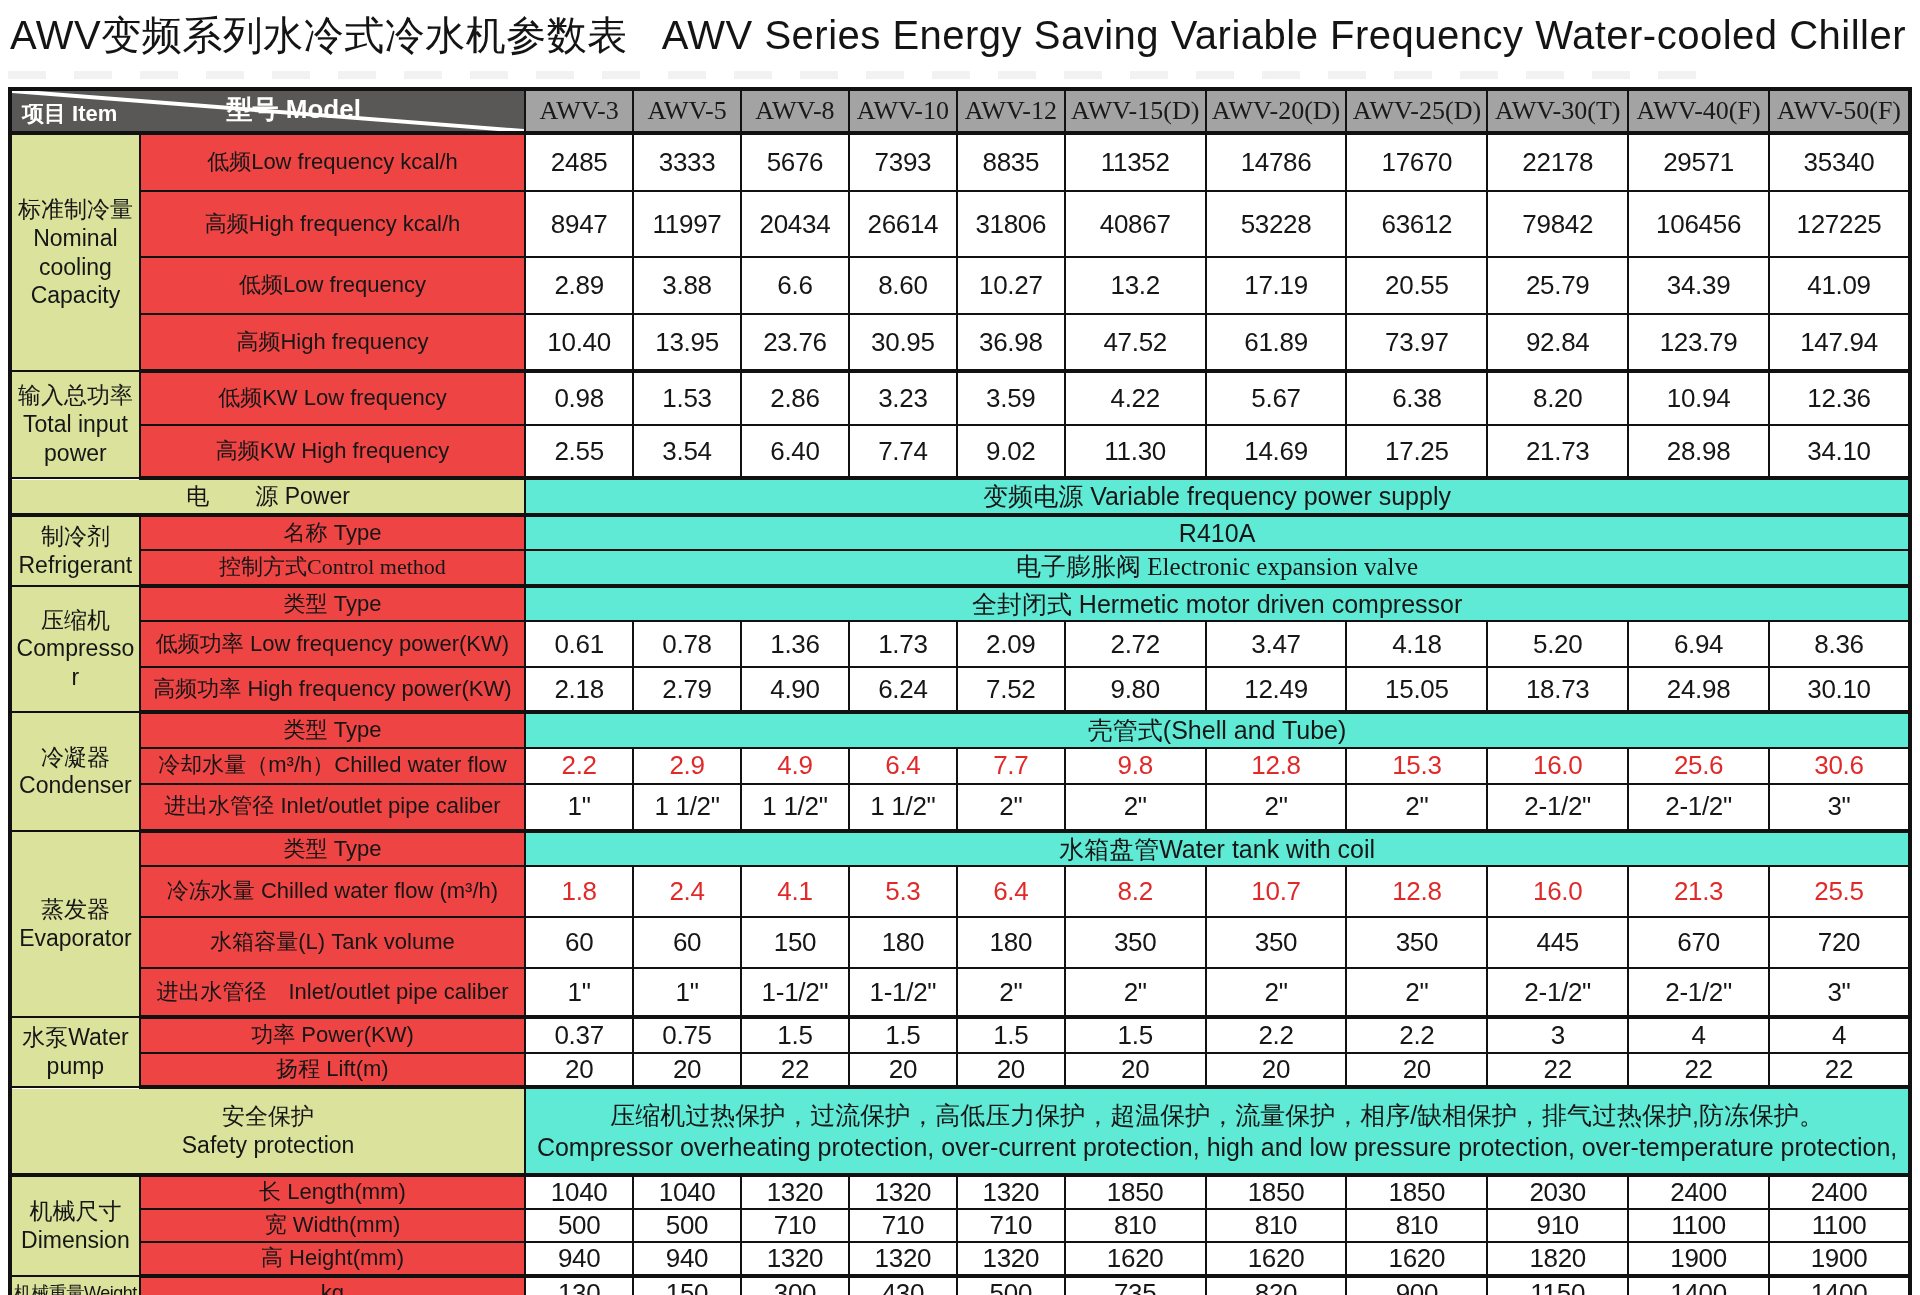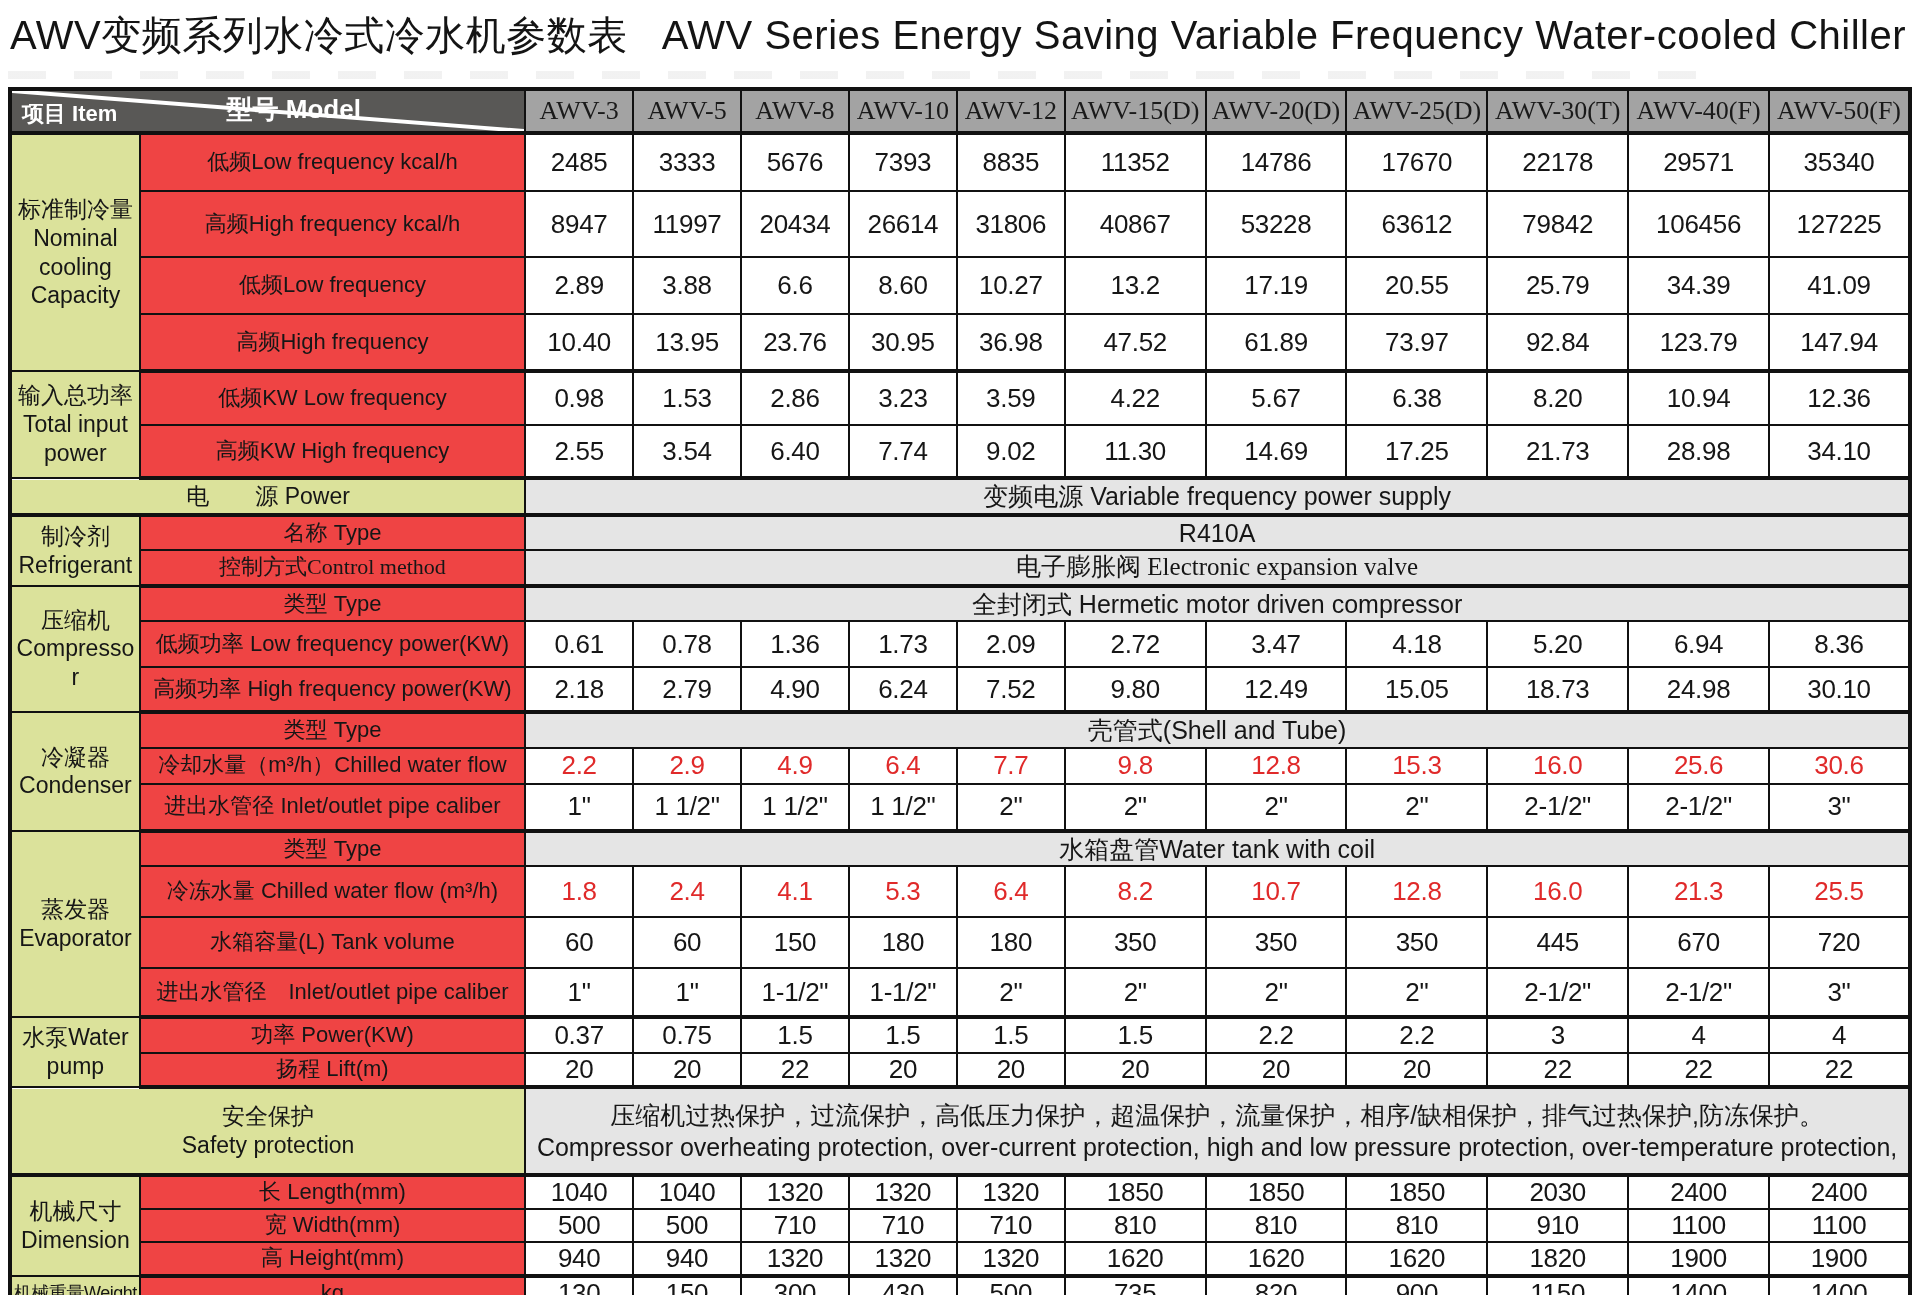--- a/index.html
+++ b/index.html
@@ -20,21 +20,21 @@
   th.model{background:#a3a3a3;font-weight:normal;font-size:26px;color:#1a1a1a;padding:0 1px;font-family:Liberation Serif, serif;}
   .diag{background:#595856;color:#ffffff;position:relative;padding:0;}
   .diag svg{position:absolute;left:0;top:0;width:100%;height:100%;display:block;}
   .model-lab{position:absolute;top:1px;left:55%;transform:translateX(-50%);font-size:26px;}
   .item-lab{position:absolute;bottom:2px;left:10px;font-size:22px;}
   td.grp{background:#dbe29b;font-size:23px;line-height:1.25;overflow-wrap:anywhere;padding:0 3px;text-align:center;}
   td.grp.small{font-size:18px;letter-spacing:-.5px;padding:0 1px;}
   td.sub{background:#ef4444;font-size:22px;line-height:1.2;}
   td.val{background:#ffffff;font-size:26px;letter-spacing:-.3px;padding:0 1px;}
   td.val.red{color:#e02a2a;}
-  td.span-val{background:#e5e5e5;font-size:25px;line-height:1.3;padding:0 2px;}
+  td.span-val{background:#5eead4;font-size:25px;line-height:1.3;padding:0 2px;}
   tr.grp-end td{border-bottom-width:4px;}
 </style>
 </head>
 <body>
 
 <div class="page">
   <div class="title-row">
     <span class="title-zh">AWV变频系列水冷式冷水机参数表</span><span class="title-en">AWV Series Energy Saving Variable Frequency Water-cooled Chiller</span>
   </div>
   <div class="title-artifact"></div>

